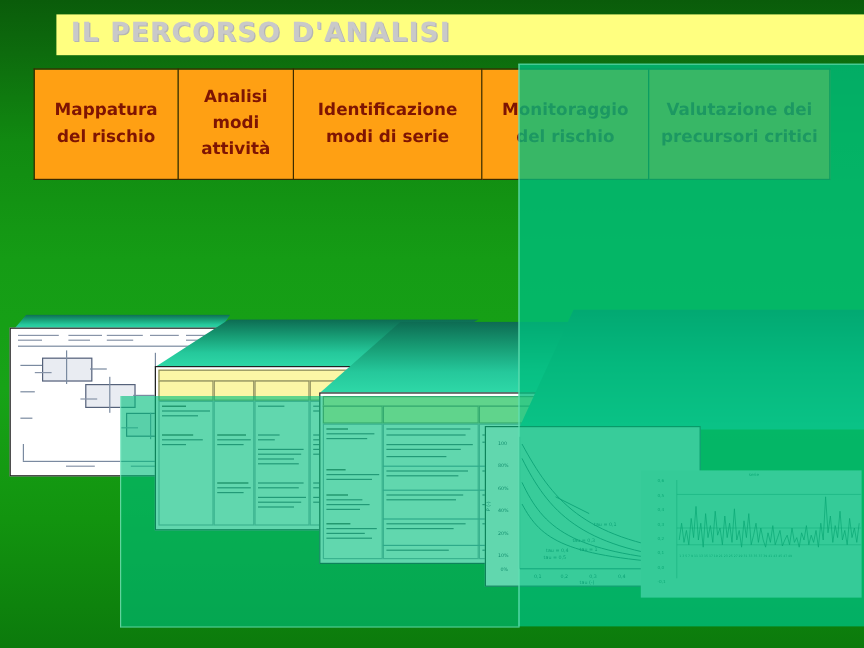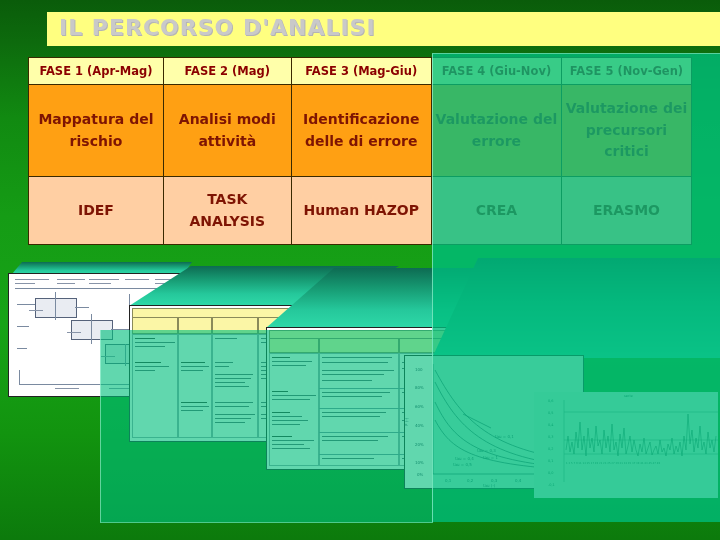--- a/index.html
+++ b/index.html
@@ -316,38 +316,24 @@
     </svg>
   </div>
 </div>
 
 <div id="banner">
   <div id="banner-text">IL PERCORSO D'ANALISI</div>
 </div>
 
 <table id="table">
   <tbody>
-      <tr>
-    <td class="hdr" style="width:136px">FASE 1 (Apr-Mag)</td>
-    <td class="hdr" style="width:129px">FASE 2 (Mag)</td>
-    <td class="hdr" style="width:139px">FASE 3 (Mag-Giu)</td>
-    <td class="hdr" style="width:130px">FASE 4 (Giu-Nov)</td>
-    <td class="hdr" style="width:130px">FASE 5 (Nov-Gen)</td>
-  </tr>
   <tr>
     <td class="r2">Mappatura del rischio</td>
     <td class="r2">Analisi modi attività</td>
-    <td class="r2">Identificazione delle di errore</td>
-    <td class="r2">Valutazione del errore</td>
+    <td class="r2">Identificazione modi di serie</td>
+    <td class="r2">Monitoraggio del rischio</td>
     <td class="r2">Valutazione dei precursori critici</td>
-  </tr>
-  <tr>
-    <td class="r3">IDEF</td>
-    <td class="r3">TASK ANALYSIS</td>
-    <td class="r3">Human HAZOP</td>
-    <td class="r3">CREA</td>
-    <td class="r3">ERASMO</td>
   </tr>
 </tbody>
   </table>
 
 <div id="overlay2"></div>
 <div id="overlay"></div>
 
 </body></html>

